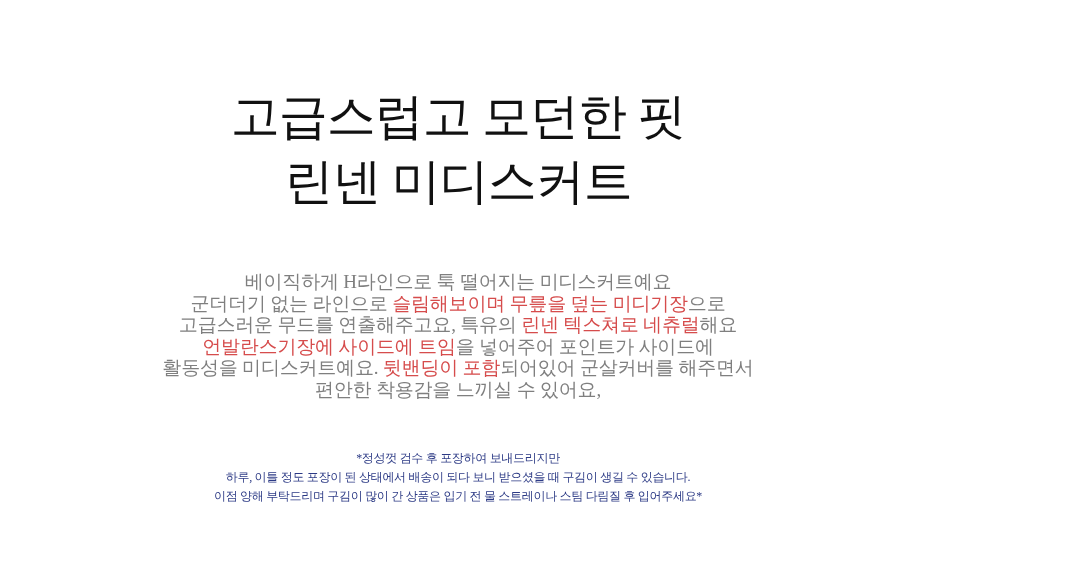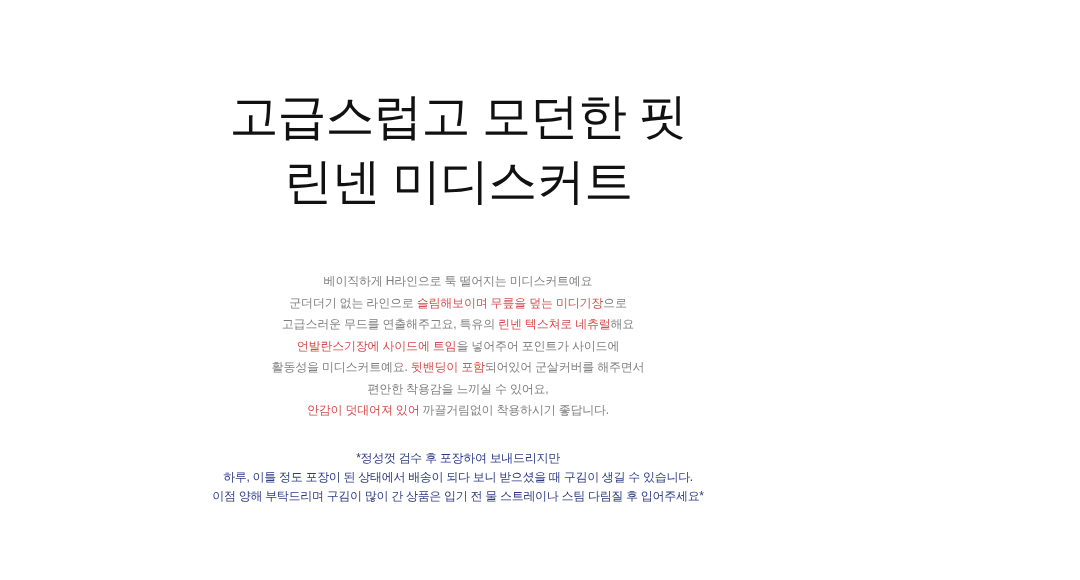--- a/index.html
+++ b/index.html
@@ -3,42 +3,42 @@
 <meta charset="utf-8">
 <style>
   * { margin: 0; padding: 0; box-sizing: border-box; }
   html, body { background: #ffffff; }
   .page {
     position: relative;
     width: 916px;
     height: 580px;
     background: #ffffff;
     overflow: hidden;
-    font-family: Liberation Sans, sans-serif;
+    font-family: Liberation Serif, serif;
   }
   .title {
     position: absolute;
     top: 84px;
     left: 0;
     right: 0;
     text-align: center;
     font-size: 49px;
     line-height: 65px;
     font-weight: 500;
     letter-spacing: -1px;
     color: #111111;
   }
   .title-line { display: block; }
   .description {
     position: absolute;
     top: 271px;
     left: 0;
     right: 0;
     text-align: center;
-    font-size: 12px;
+    font-size: 19px;
     line-height: 21.5px;
     letter-spacing: -0.2px;
     font-weight: 400;
     color: #7f7f7f;
   }
   .description .hl { color: #d64c4c; margin-top: 44px; }
   .notice {
     position: absolute;
     top: 449px;
     left: 0;
@@ -60,21 +60,20 @@
     <span class="title-line">린넨 미디스커트</span>
   </h1>
 
   <div class="description" id="description" style="color: rgb(127, 127, 127);">
       <div><span>베이직하게 H라인으로 툭 떨어지는 미디스커트예요</span></div>
       <div><span>군더더기 없는 라인으로 </span><span class="hl" style="color: rgb(214, 76, 76);">슬림해보이며 무릎을 덮는 미디기장</span><span>으로</span></div>
       <div><span>고급스러운 무드를 연출해주고요, 특유의 </span><span class="hl" style="color: rgb(214, 76, 76); text-align: center;">린넨 텍스쳐로 네츄럴</span><span>해요</span></div>
       <div><span class="hl" style="color: rgb(214, 76, 76);">언발란스기장에 사이드에 트임</span><span>을 넣어주어 포인트가 사이드에</span></div>
       <div><span>활동성을 미디스커트예요. </span><span class="hl" style="color: rgb(214, 76, 76);">뒷밴딩이 포함</span><span>되어있어 군살커버를 해주면서</span></div>
       <div><span>편안한 착용감을 느끼실 수 있어요,</span></div>
-      <div><span class="hl" style="color: rgb(214, 76, 76);">안감이 덧대어져 있어</span><span> 까끌거림없이 착용하시기 좋답니다.</span></div>
     </div>
 
   <div class="notice" id="notice" style="color: rgb(44, 58, 133);">
       <div>*정성껏 검수 후 포장하여 보내드리지만</div>
       <div>하루, 이틀 정도 포장이 된 상태에서 배송이 되다 보니 받으셨을 때 구김이 생길 수 있습니다.</div>
       <div>이점 양해 부탁드리며 구김이 많이 간 상품은 입기 전 물 스트레이나 스팀 다림질 후 입어주세요*</div>
     </div>
 </div>
 
 </body></html>

